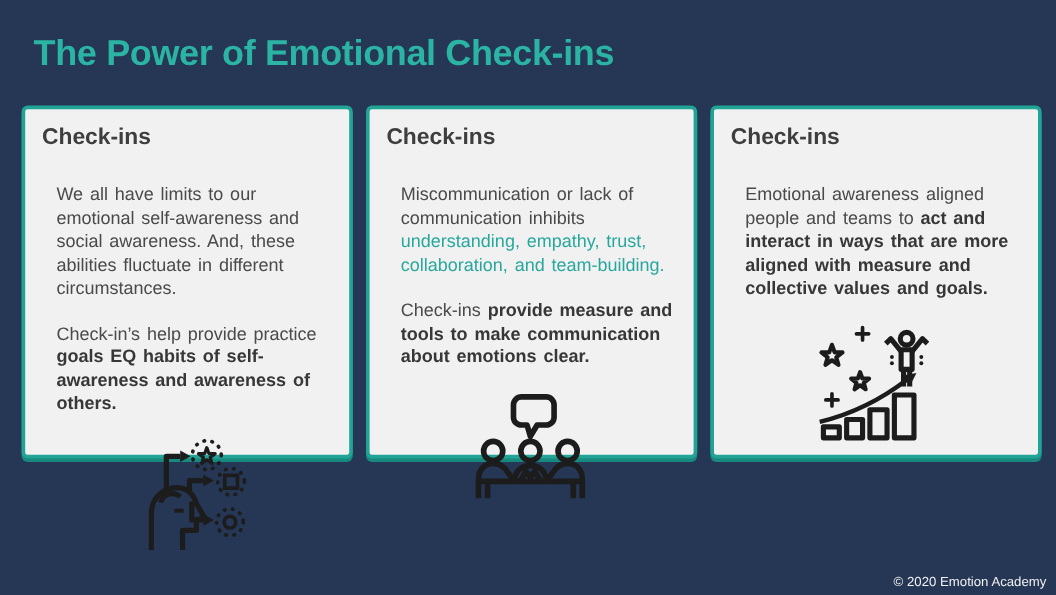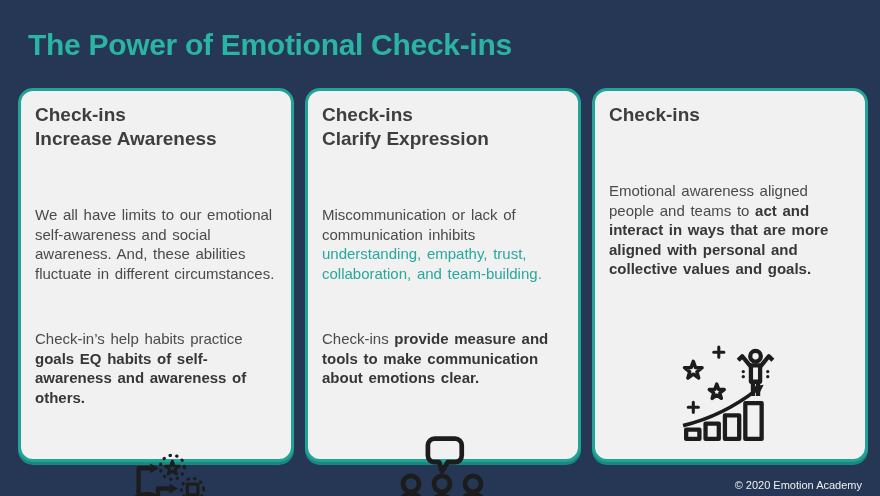--- a/index.html
+++ b/index.html
@@ -18,69 +18,68 @@
     position:absolute;left:28px;top:28px;
     font-size:30px;font-weight:700;letter-spacing:-0.3px;
     color:var(--accent-teal);
     text-align:right;
   }
   .cards{
     position:absolute;left:18px;top:88px;
     display:flex;gap:11px;
   }
   .card{
-    width:276px;height:374px;box-sizing:border-box;
+    width:276px;height:294px;box-sizing:border-box;
     background:var(--card-bg);
     border:3px solid var(--border-teal);
-    border-radius:15px;
+    border-radius:5px;
     box-shadow:0 3px 0 0 var(--border-teal-dark);
     padding:12px 16px 10px 14px;
-    display:flex;flex-direction:column;gap:28px;
+    display:flex;flex-direction:column;
   }
   .card-heading{
     font-size:19px;line-height:24px;font-weight:700;
     color:var(--heading-color);
     margin:0 0 26px 0;
   }
   .card p{
-    margin:0 0 18px 0;
+    margin:0 0 18px 12px;
     font-size:15px;line-height:19.5px;
     color:var(--body-color);
     word-spacing:1.5px;
   }
   .bold{font-weight:700;color:var(--bold-color);}
   .teal{color:var(--teal-text);}
   .icon-wrap{
     margin-top:auto;
     display:flex;justify-content:center;align-items:flex-end;
     padding-bottom:4px;
   }
   .icon-wrap svg{display:block;}
   .footer{
-    position:absolute;right:18px;bottom:5px;
+    position:absolute;right:8px;bottom:5px;
     font-size:11px;color:var(--footer-color);
   }
 </style>
 </head>
 <body>
 
 <div class="slide-title">The Power of Emotional Check-ins</div>
 
 <div class="cards">
 
   <div class="card">
     <div class="card-heading">
       <span>Check-ins</span><br>
-      <span>Increase Awareness</span>
     </div>
     <p>
       <span>We all have limits to our emotional self-awareness and social awareness. And, these abilities fluctuate in different circumstances.</span>
     </p>
     <p>
-      <span>Check-in’s help habits practice </span><span class="bold">goals EQ habits of self-awareness and awareness of others.</span>
+      <span>Check-in’s help provide practice </span><span class="bold">goals EQ habits of self-awareness and awareness of others.</span>
     </p>
     <div class="icon-wrap">
       <svg width="106" height="98" viewBox="0 0 110 100" aria-hidden="true">
         <g stroke="#1c1c1c" stroke-width="4.5" fill="none" stroke-linejoin="round">
           <path d="M25 96 V65 C25 51 35 42 47 42 C56 42 62 48 64 56 L71 68 L64 70 V79 H52 V96"></path>
           <path d="M33 55 C35 47 45 45 50 50"></path>
           <path d="M45 62 H53" stroke-width="3.5"></path>
           <path d="M38 42 V15 H50"></path>
           <path d="M58 45 V36 H70"></path>
           <path d="M60 54 V70 H70"></path>
@@ -96,21 +95,20 @@
         <path transform="translate(73,15)" d="M0 -7.5 L1.8 -2.4 7.2 -2.3 2.9 1 4.4 6.2 0 3 -4.4 6.2 -2.9 1 -7.2 -2.3 -1.8 -2.4 Z" fill="none" stroke="#1c1c1c" stroke-width="2.8" stroke-linejoin="round"></path>
         <rect x="88.5" y="31.5" width="11" height="11" fill="none" stroke="#1c1c1c" stroke-width="3.2"></rect>
         <circle cx="93" cy="72" r="5" fill="none" stroke="#1c1c1c" stroke-width="3.2"></circle>
       </svg>
     </div>
   </div>
 
   <div class="card">
     <div class="card-heading">
       <span>Check-ins</span><br>
-      <span>Clarify Expression</span>
     </div>
     <p>
       <span>Miscommunication or lack of communication inhibits </span><span class="teal">understanding, empathy, trust, collaboration, and team-building.</span>
     </p>
     <p>
       <span>Check-ins </span><span class="bold">provide measure and tools to make communication about emotions clear.</span>
     </p>
     <div class="icon-wrap">
       <svg width="98" height="94" viewBox="0 0 100 100" aria-hidden="true">
         <g stroke="#1c1c1c" stroke-width="5" fill="none" stroke-linejoin="round">
@@ -128,21 +126,21 @@
         </g>
       </svg>
     </div>
   </div>
 
   <div class="card">
     <div class="card-heading">
       <span>Check-ins</span><br>
     </div>
     <p>
-      <span>Emotional awareness aligned people and teams to </span><span class="bold">act and interact in ways that are more aligned with personal and collective values and goals.</span>
+      <span>Emotional awareness aligned people and teams to </span><span class="bold">act and interact in ways that are more aligned with measure and collective values and goals.</span>
     </p>
     <div class="icon-wrap">
       <svg width="110" height="102" viewBox="0 0 100 100" aria-hidden="true">
         <g stroke="#1c1c1c" stroke-width="4.2" fill="none" stroke-linejoin="round">
           <rect x="8" y="85" width="13" height="9"></rect>
           <rect x="27" y="79" width="13" height="15"></rect>
           <rect x="46" y="71" width="14" height="23"></rect>
           <rect x="66" y="59" width="16" height="35"></rect>
           <path d="M5 81 C30 75 55 63 77 46" stroke-width="3.6"></path>
           <circle cx="76" cy="13" r="5.2"></circle>

